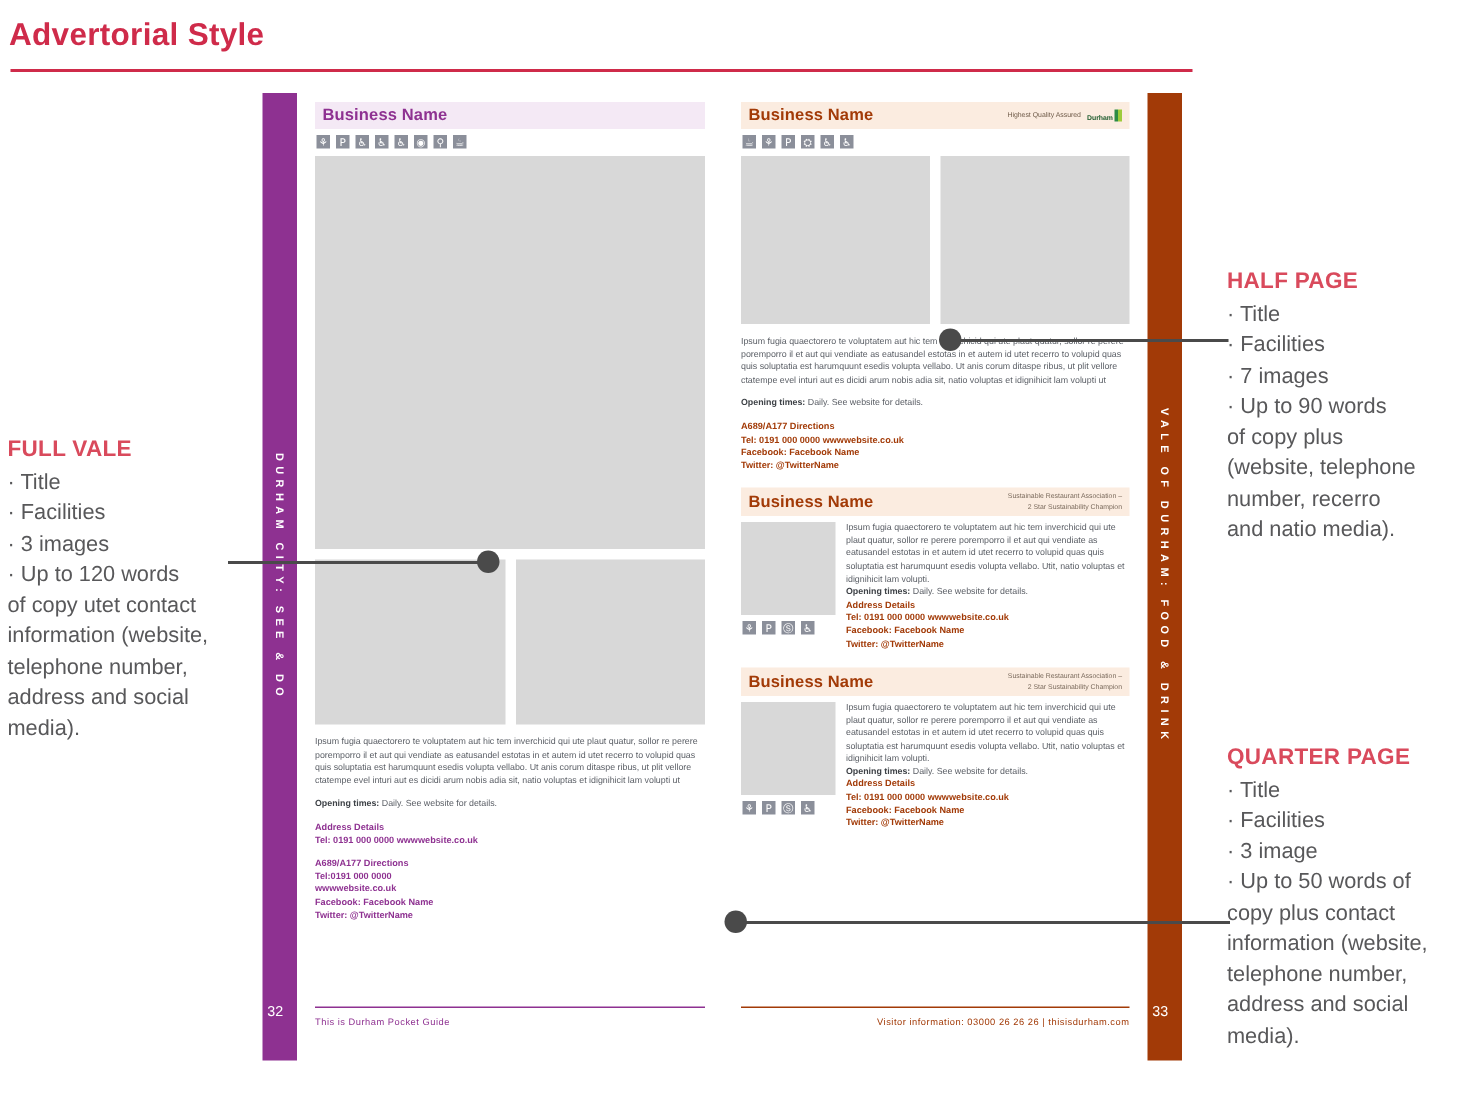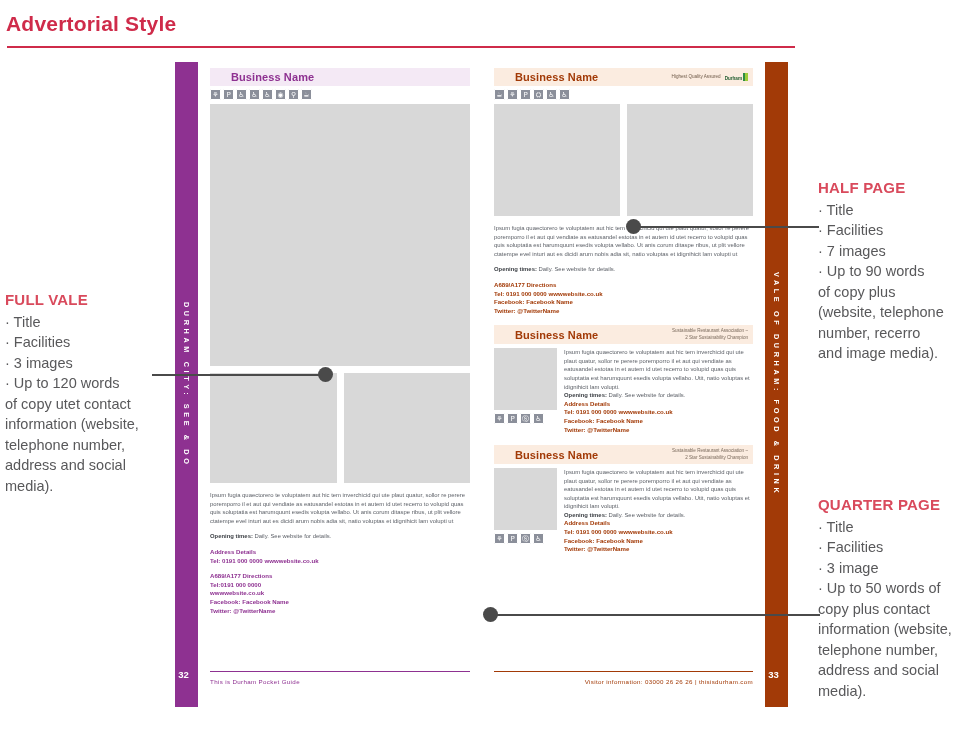--- a/index.html
+++ b/index.html
@@ -60,32 +60,32 @@
   #spine-right { left: 283px; background: #a23a07; }
   .spine-txt {
     writing-mode: vertical-rl;
     font-size: 7.3px; letter-spacing: 3.6px; font-weight: bold;
     color: #ffffff; white-space: nowrap;
   }
 
   
   .pagenum { position: absolute; bottom: 22px; width: 17px; height: 22px;
              display:flex; align-items:center; justify-content:center;
-             color:#fff; font-size:9.5px; font-weight:bold; }
+             color:#fff; font-size:9.5px; font-weight:normal; }
   #pagenum-left  { left: 0; }
   #pagenum-right { left: 283px; }
 
   
   #content-left  { position: absolute; left: 23px; top: 0; right: 0; bottom: 0; padding: 6px 12px 0 12px; }
   #content-right { position: absolute; left: 0; top: 0; right: 23px; bottom: 0; padding: 6px 12px 0 12px; }
 
   
   .ad { position: relative; }
   .ad-head { display: flex; align-items: center; justify-content: space-between;
-             padding: 3px 5px 3px 21px; }
+             padding: 3px 5px 3px 5px; }
   .ad-head.purple { background: #f4e9f5; }
   .ad-head.orange { background: #fbece0; }
   .ad-title { font-size: 11px; font-weight: bold; letter-spacing: .1px; }
   .ad-head.purple .ad-title { color: #8e3191; }
   .ad-head.orange .ad-title { color: #a23a07; }
 
   .quality { display:flex; align-items:center; gap:4px; }
   .quality-txt { font-size: 4.6px; color:#6e5a48; line-height:6px; text-align:right; white-space:pre-line; }
   .durham-logo { display:flex; align-items:flex-end; gap:1px; }
   .durham-word { font-size: 4.6px; font-weight:bold; color:#1f5c2e; }
@@ -167,21 +167,21 @@
 
 <div class="annot" id="annot-half">
   <h3>HALF PAGE</h3>
   <div class="ln">· Title</div>
   <div class="ln">· Facilities</div>
   <div class="ln">· 7 images</div>
   <div class="ln">· Up to 90 words</div>
   <div class="ln">of copy plus</div>
   <div class="ln">(website, telephone</div>
   <div class="ln">number, recerro</div>
-  <div class="ln">and image media).</div>
+  <div class="ln">and natio media).</div>
 </div>
 
 <div class="annot" id="annot-quarter">
   <h3>QUARTER PAGE</h3>
   <div class="ln">· Title</div>
   <div class="ln">· Facilities</div>
   <div class="ln">· 3 image</div>
   <div class="ln">· Up to 50 words of</div>
   <div class="ln">copy plus contact</div>
   <div class="ln">information (website,</div>

